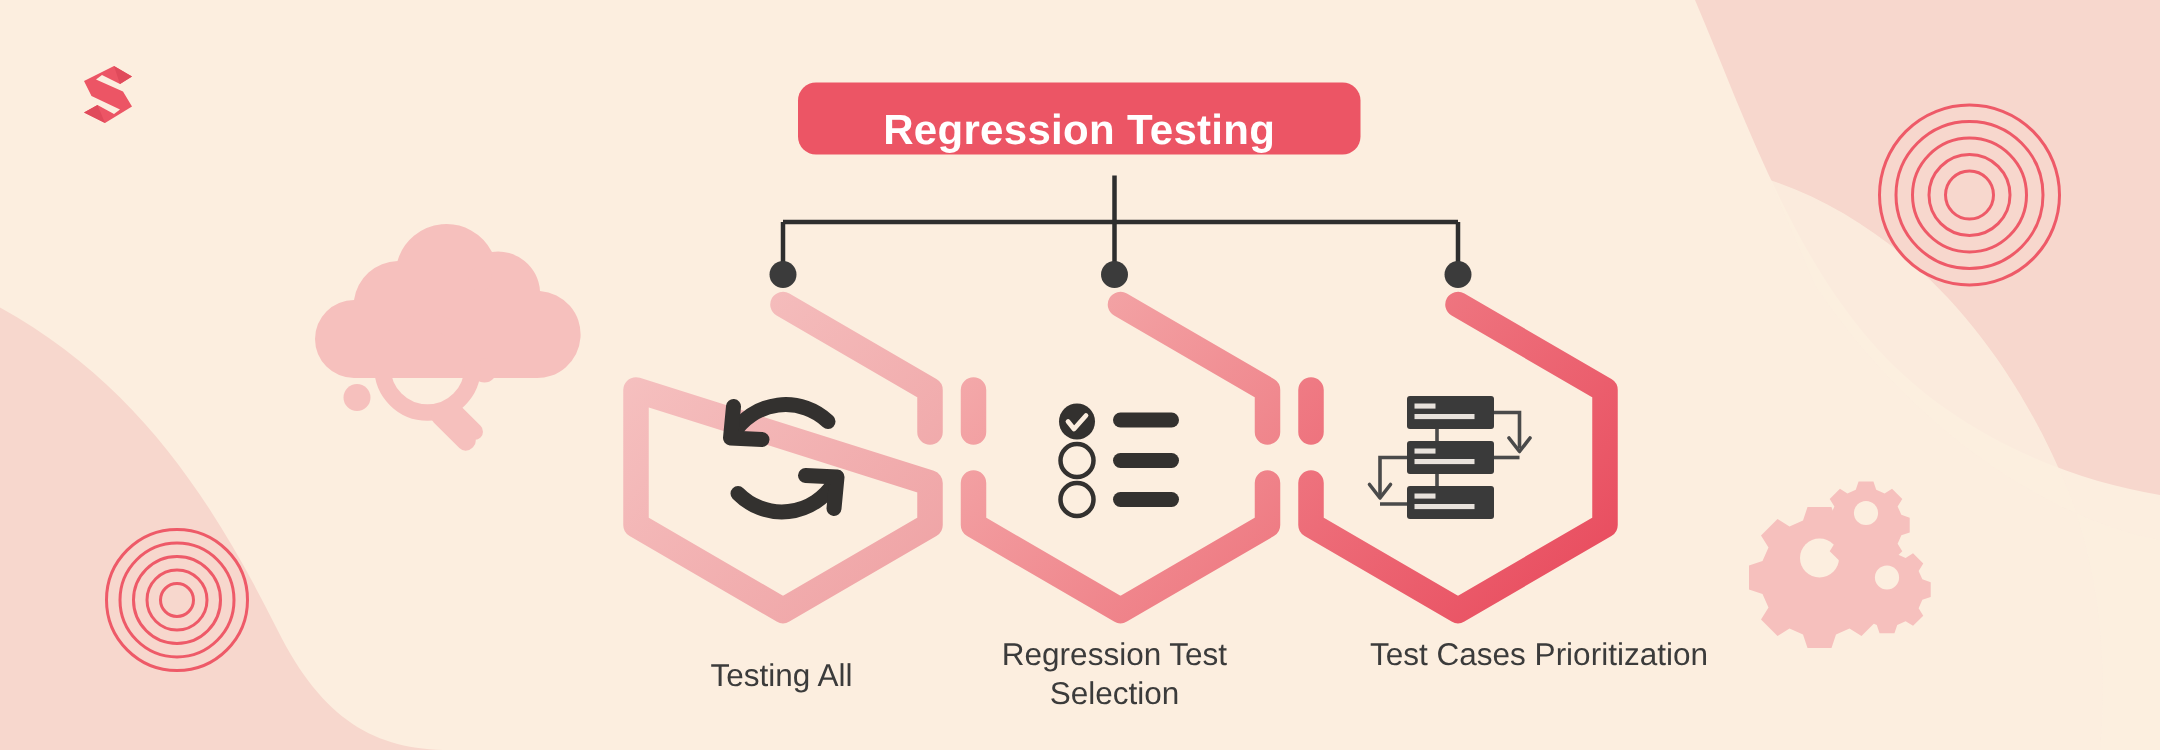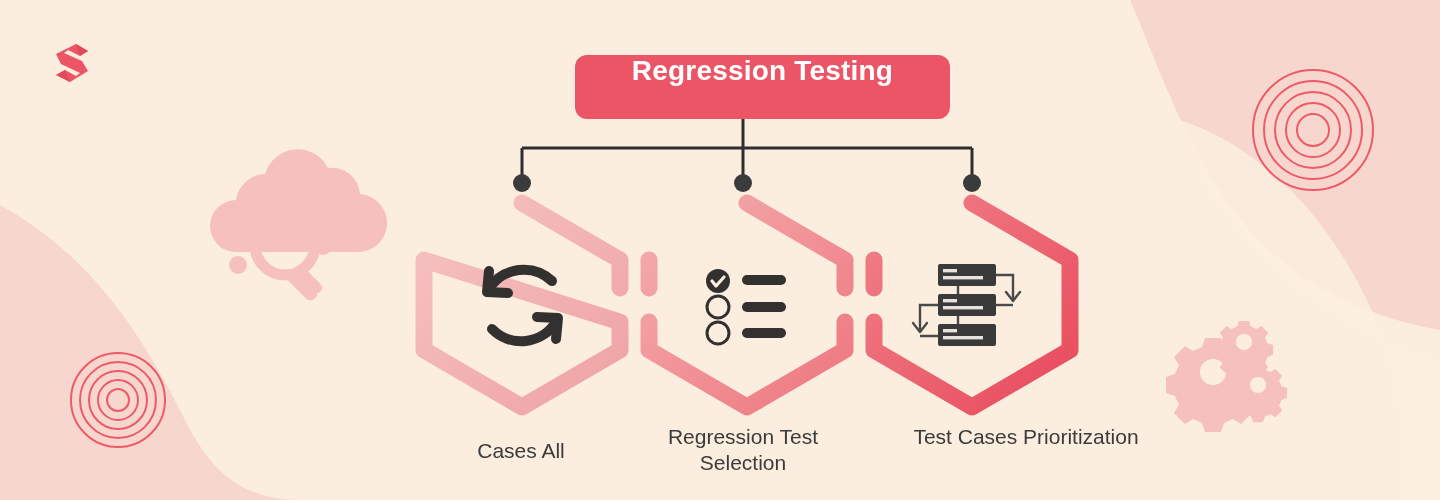--- a/index.html
+++ b/index.html
@@ -15,23 +15,23 @@
   #deco{z-index:1;}
   #diagram{z-index:2;}
   .brand{
     position:absolute;left:52px;top:42px;display:flex;align-items:center;gap:12px;z-index:3;
   }
   .brand-name{
     font-size:34px;font-weight:bold;letter-spacing:1.5px;color:#ec5565;
     font-family:"Liberation Sans", sans-serif;line-height:1;
   }
   .title-badge{
-    position:absolute;left:575px;top:55px;width:375px;height:64px;
+    position:absolute;left:532px;top:55px;width:375px;height:48px;
     background:#ec5565;border-radius:12px;
-    display:flex;align-items:flex-start;justify-content:center;z-index:3;
+    display:flex;align-items:flex-end;justify-content:center;z-index:3;
   }
   .title-badge span{
     color:#ffffff;font-size:28px;font-weight:bold;
     font-family:"Liberation Sans", sans-serif;letter-spacing:.2px;
   }
   .node-label{
     position:absolute;text-align:center;color:#3b3b3b;
     font-size:21px;line-height:26px;font-family:"Liberation Sans", sans-serif;z-index:3;
   }
   #label-0{left:406px;top:438px;width:230px;}
@@ -183,17 +183,17 @@
           <rect x="943" y="299" width="14" height="3.4" fill="#e8e2dc"></rect>
           <rect x="943" y="306" width="40" height="3.4" fill="#e8e2dc"></rect>
           <rect x="938" y="324" width="58" height="22" rx="2" fill="#3a3a3a"></rect>
           <rect x="943" y="329" width="14" height="3.4" fill="#e8e2dc"></rect>
           <rect x="943" y="336" width="40" height="3.4" fill="#e8e2dc"></rect>
         </g>
       </g>
     </g>
   </svg>
 
-  <div class="node-label" id="label-0">Cases All</div>
+  <div class="node-label" id="label-0">Testing All</div>
   <div class="node-label" id="label-1">Regression Test Selection</div>
   <div class="node-label" id="label-2">Test Cases Prioritization</div>
 
 </div>
 
 </body></html>

